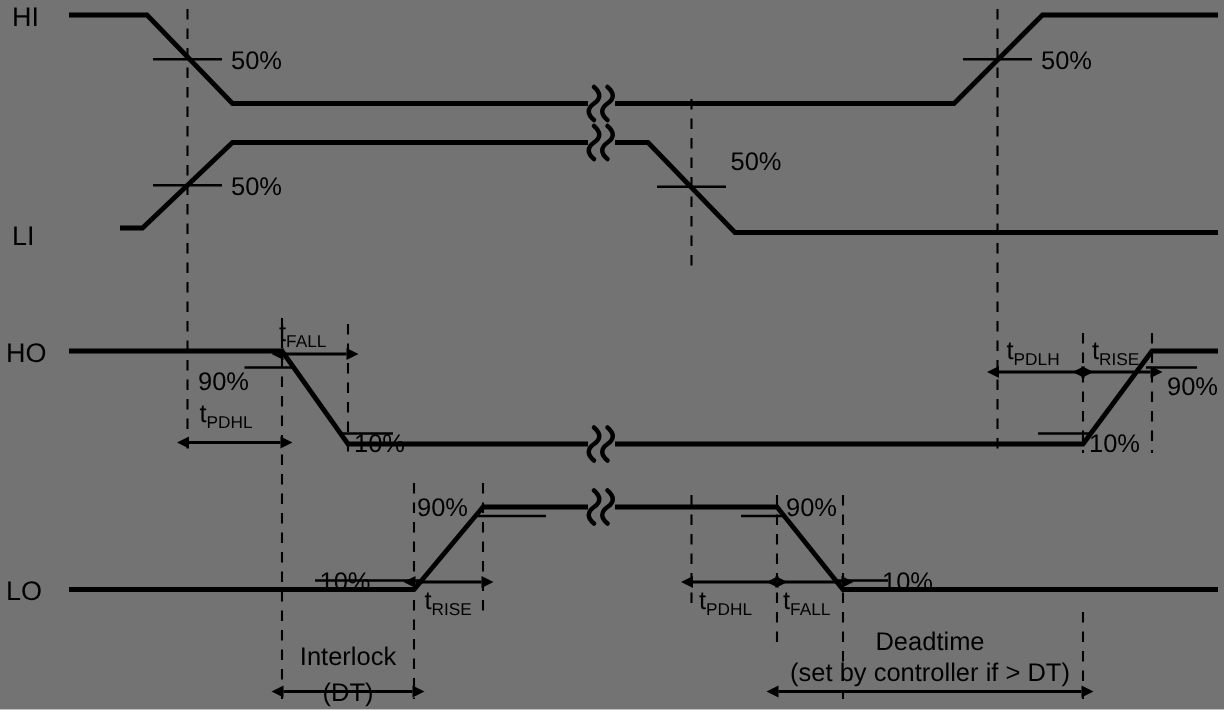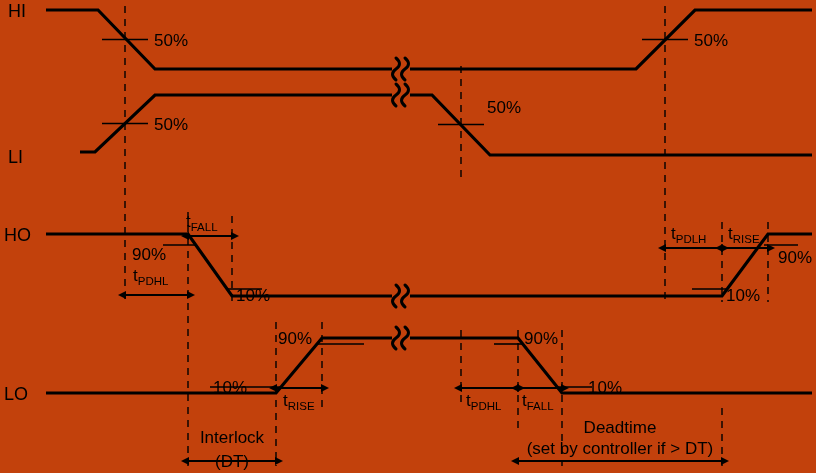--- a/index.html
+++ b/index.html
@@ -4,21 +4,21 @@
 <style>
   html, body {
     margin: 0;
     padding: 0;
     background: #ffffff;
   }
   #diagram-root {
     position: relative;
     width: 816px;
     height: 473px;
-    background: #c2410c;
+    background: #737373;
     font-family: "Liberation Sans", sans-serif;
     overflow: hidden;
   }
   svg { display: block; }
   .wave { fill: none; stroke: #000000; stroke-width: 3.2; stroke-linecap: butt; stroke-linejoin: miter; }
   .squiggle { fill: none; stroke: #000000; stroke-width: 3.0; stroke-linecap: round; }
   .dash { stroke: #000000; stroke-width: 1.4; stroke-dasharray: 7 6; fill: none; }
   .tick { stroke: #000000; stroke-width: 1.6; fill: none; }
   .arrowline { stroke: #000000; stroke-width: 2.0; fill: none; }
   .txt { font-family: "Liberation Sans", sans-serif; font-size: 17px; fill: #000000; }

